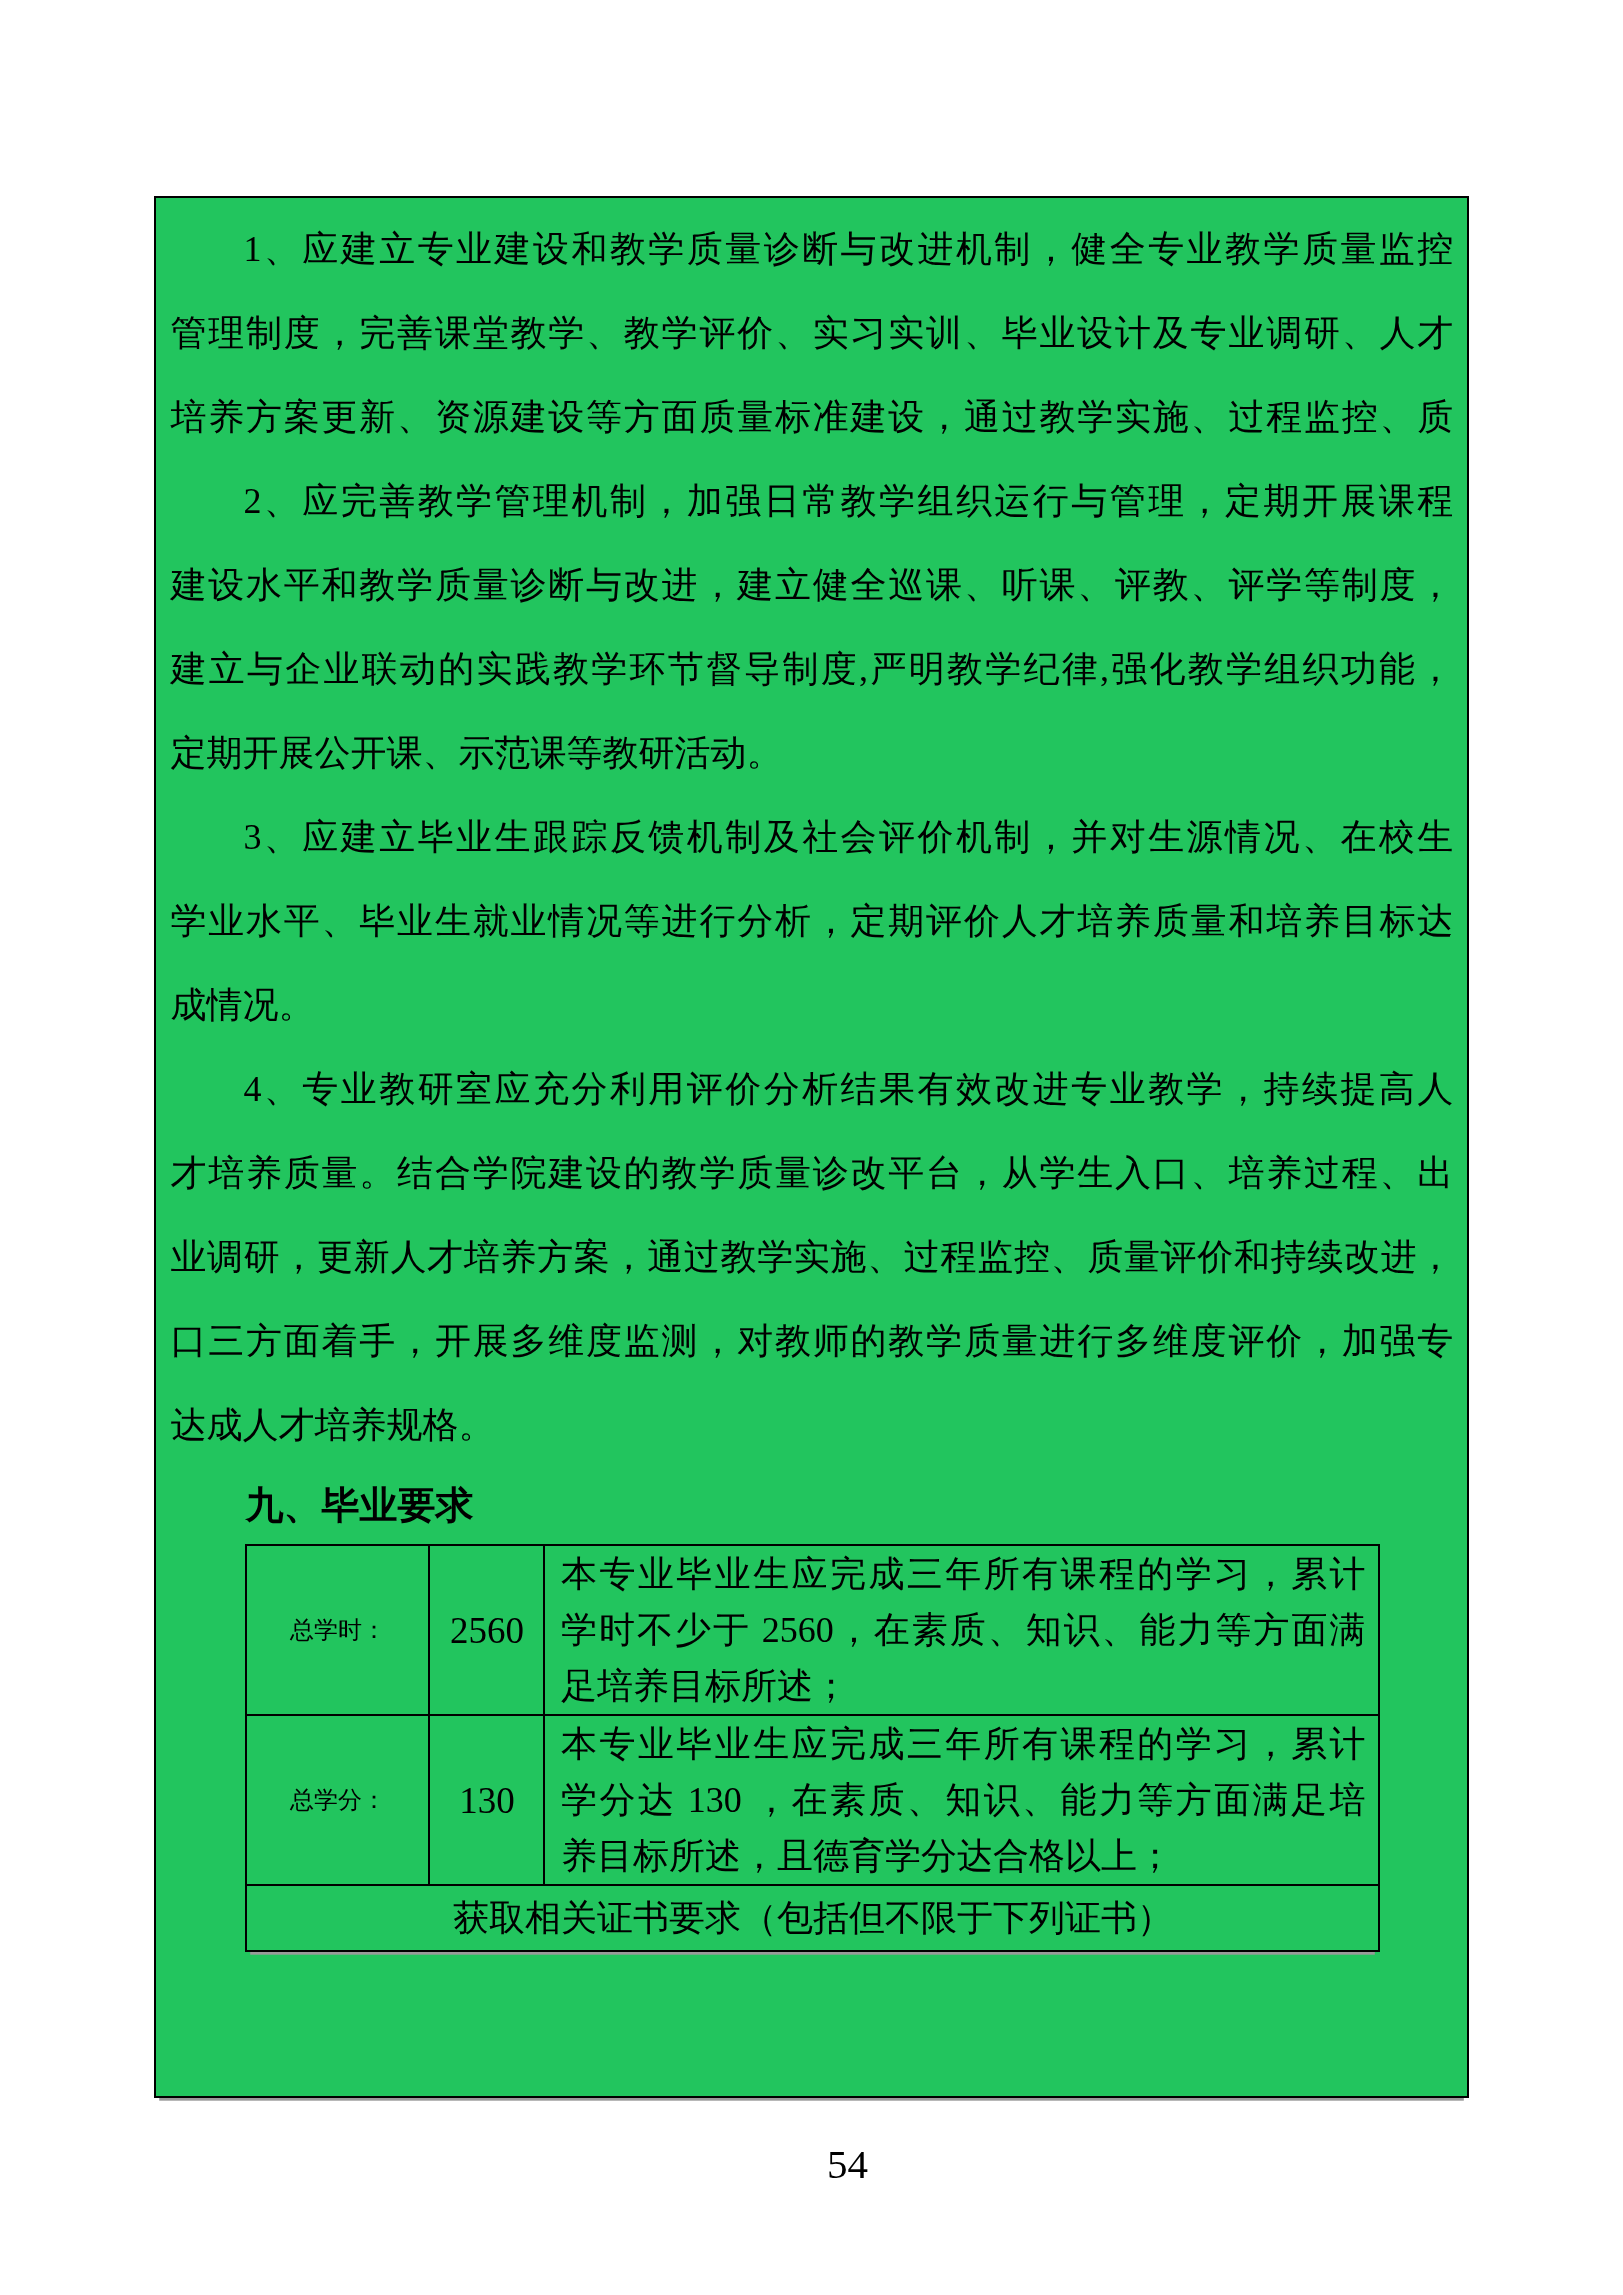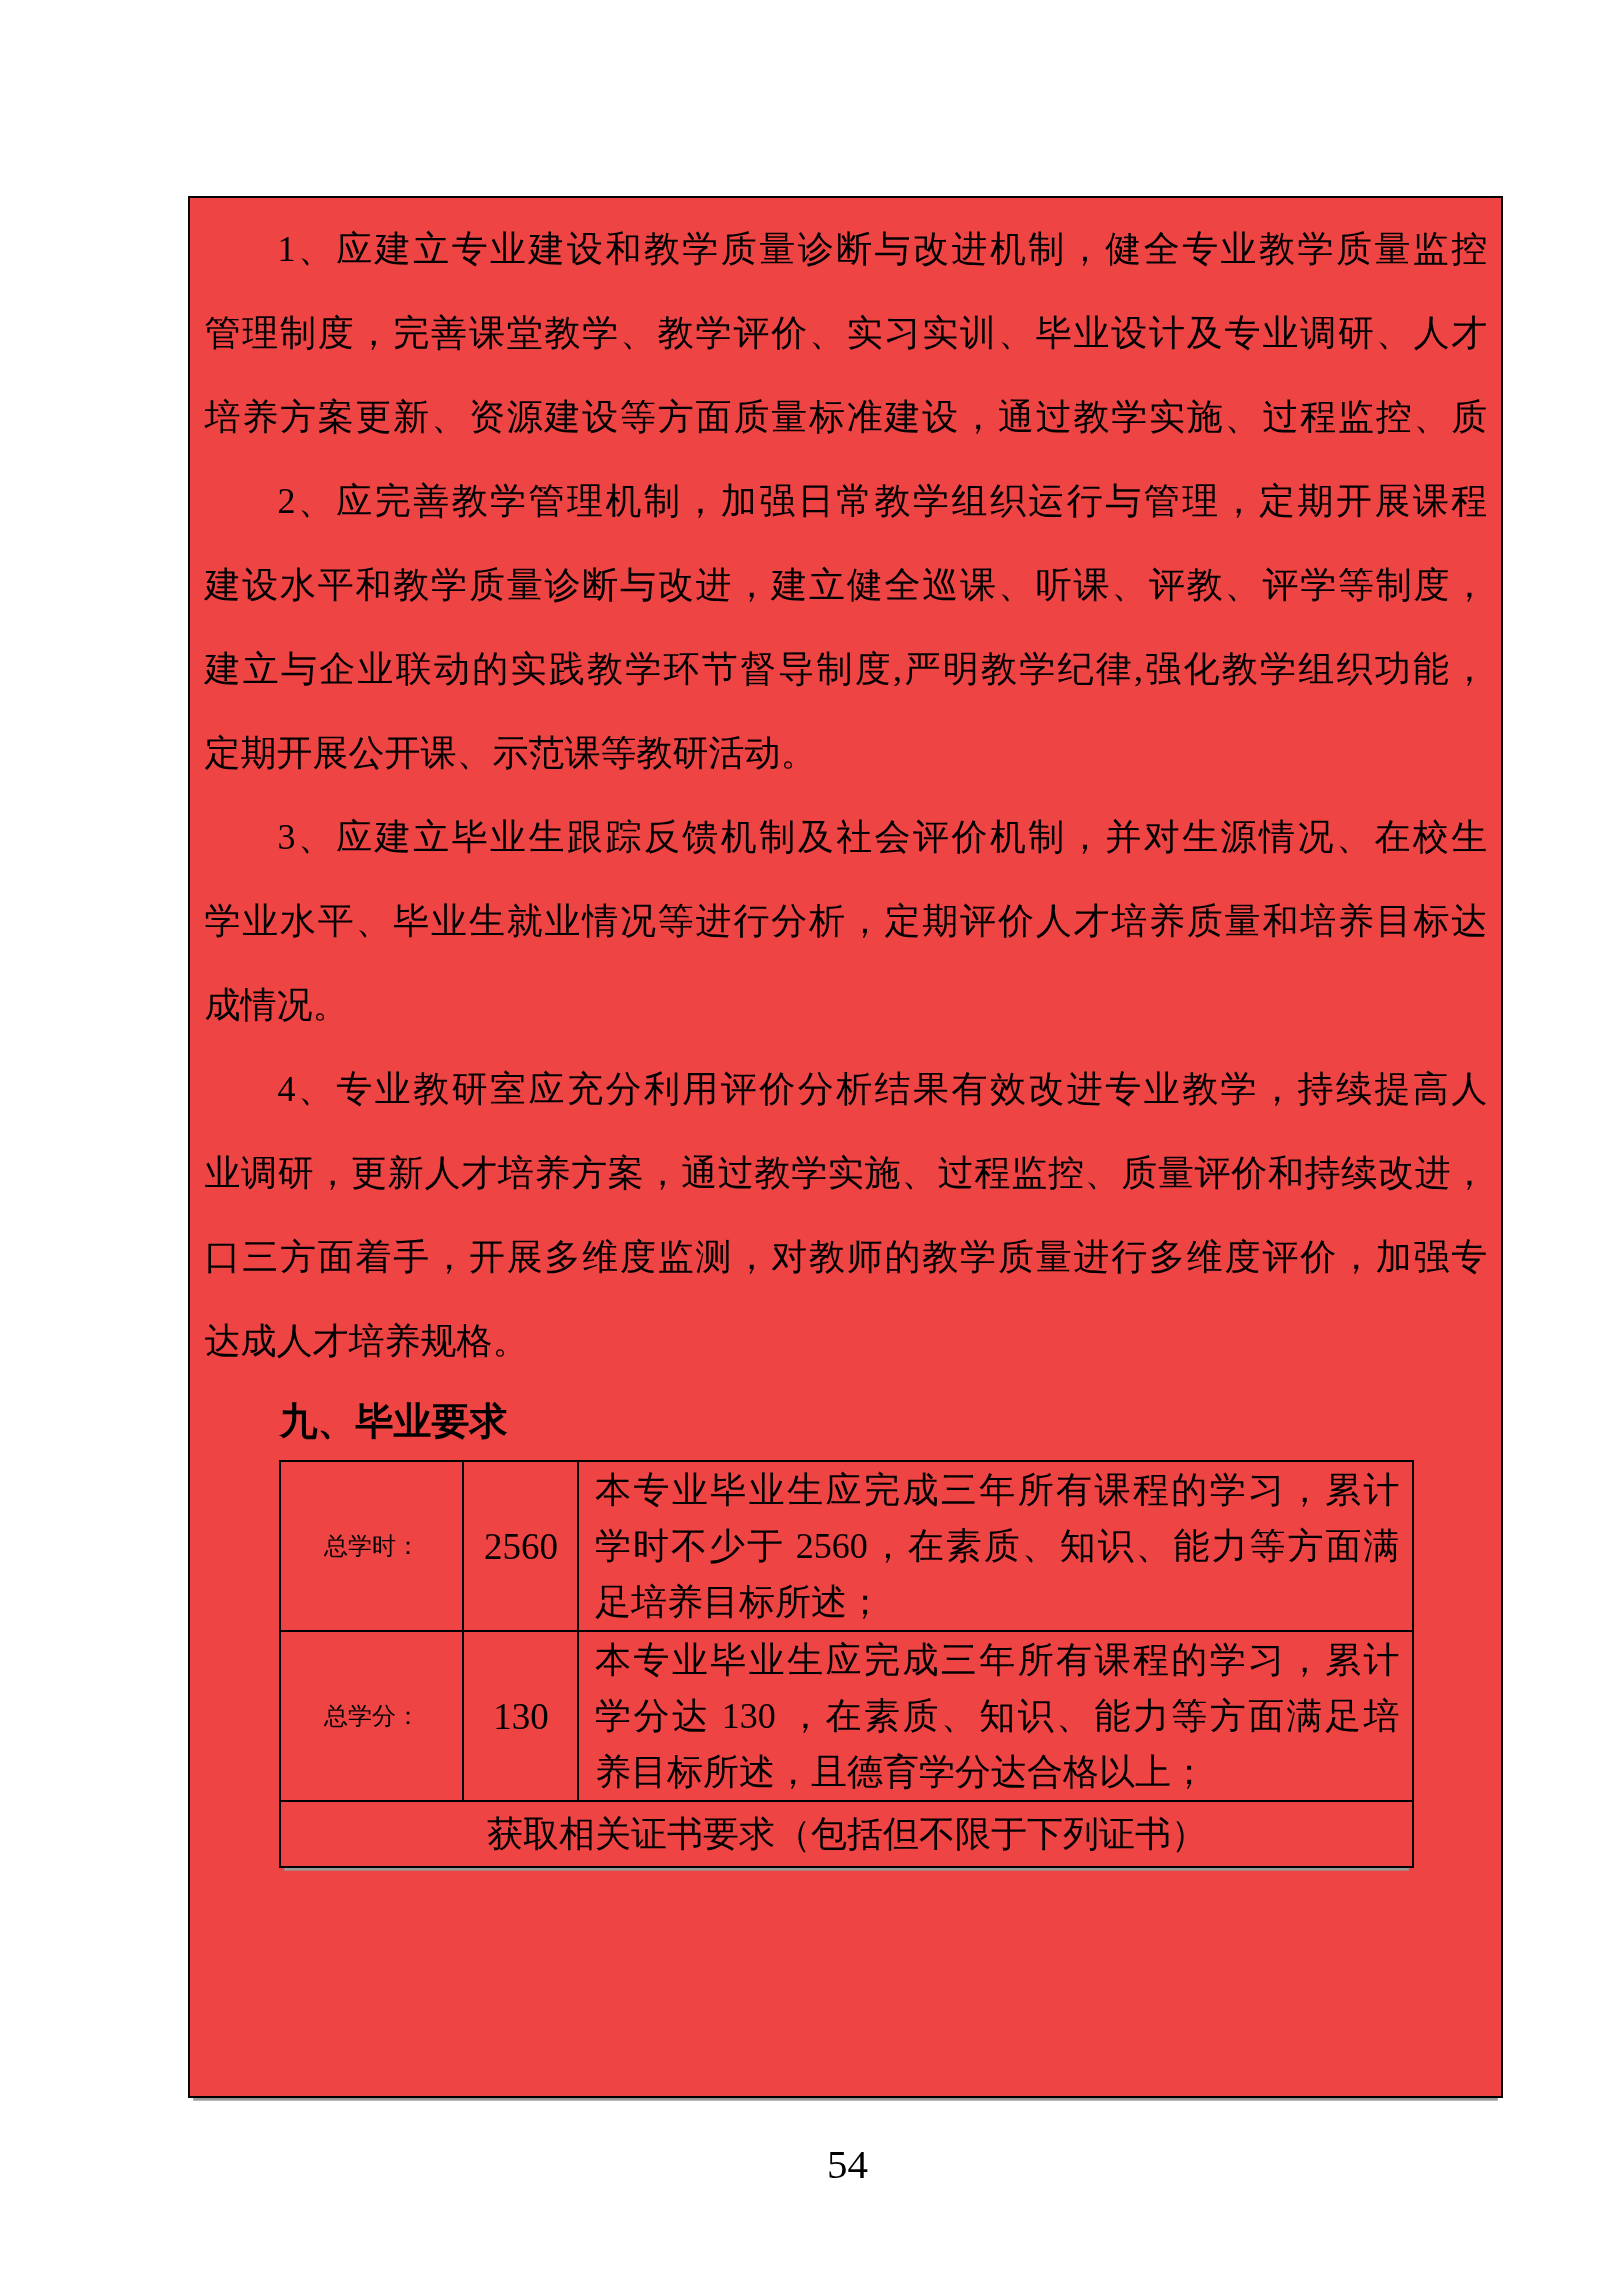--- a/index.html
+++ b/index.html
@@ -10,23 +10,22 @@
   }
   .page{
     position:relative;width:1623px;height:2295px;background:#ffffff;overflow:hidden;
   }
   .content-box{
     position:absolute;left:154px;top:196px;
     width:1315px;height:1902px;
     box-sizing:border-box;
     border:2.6px solid #000000;
     padding:9.2px 13.7px 0 14.4px;
-    background:#ef4444;
+    background:#22c55e;
     box-shadow:0 7.9px 0 -5.2px #9a9a9a;
-    margin-left:34px;
   }
   .line{
     font-size:36px;line-height:84px;height:84px;
     text-align:justify;text-align-last:justify;
     text-justify:inter-character;
     overflow:hidden;
   }
   .line.end{text-align-last:left;}
   .line.indent{text-indent:73px;}
   .heading{
@@ -76,20 +75,21 @@
     <div class="line indent">2、应完善教学管理机制，加强日常教学组织运行与管理，定期开展课程</div>
     <div class="line">建设水平和教学质量诊断与改进，建立健全巡课、听课、评教、评学等制度，</div>
     <div class="line">建立与企业联动的实践教学环节督导制度,严明教学纪律,强化教学组织功能，</div>
     <div class="line end">定期开展公开课、示范课等教研活动。</div>
 
     <div class="line indent">3、应建立毕业生跟踪反馈机制及社会评价机制，并对生源情况、在校生</div>
     <div class="line">学业水平、毕业生就业情况等进行分析，定期评价人才培养质量和培养目标达</div>
     <div class="line end">成情况。</div>
 
     <div class="line indent">4、专业教研室应充分利用评价分析结果有效改进专业教学，持续提高人</div>
+    <div class="line">才培养质量。结合学院建设的教学质量诊改平台，从学生入口、培养过程、出</div>
     <div class="line">业调研，更新人才培养方案，通过教学实施、过程监控、质量评价和持续改进，</div>
     <div class="line">口三方面着手，开展多维度监测，对教师的教学质量进行多维度评价，加强专</div>
     <div class="line end">达成人才培养规格。</div>
 
     <div class="heading">九、毕业要求</div>
 
     <table class="req">
       <tbody>
           <tr class="r-main">
         <td class="c-label">总学时：</td>

